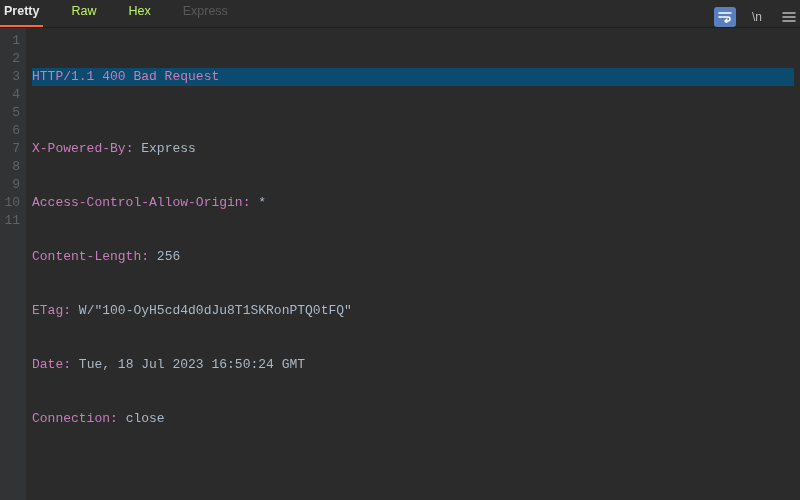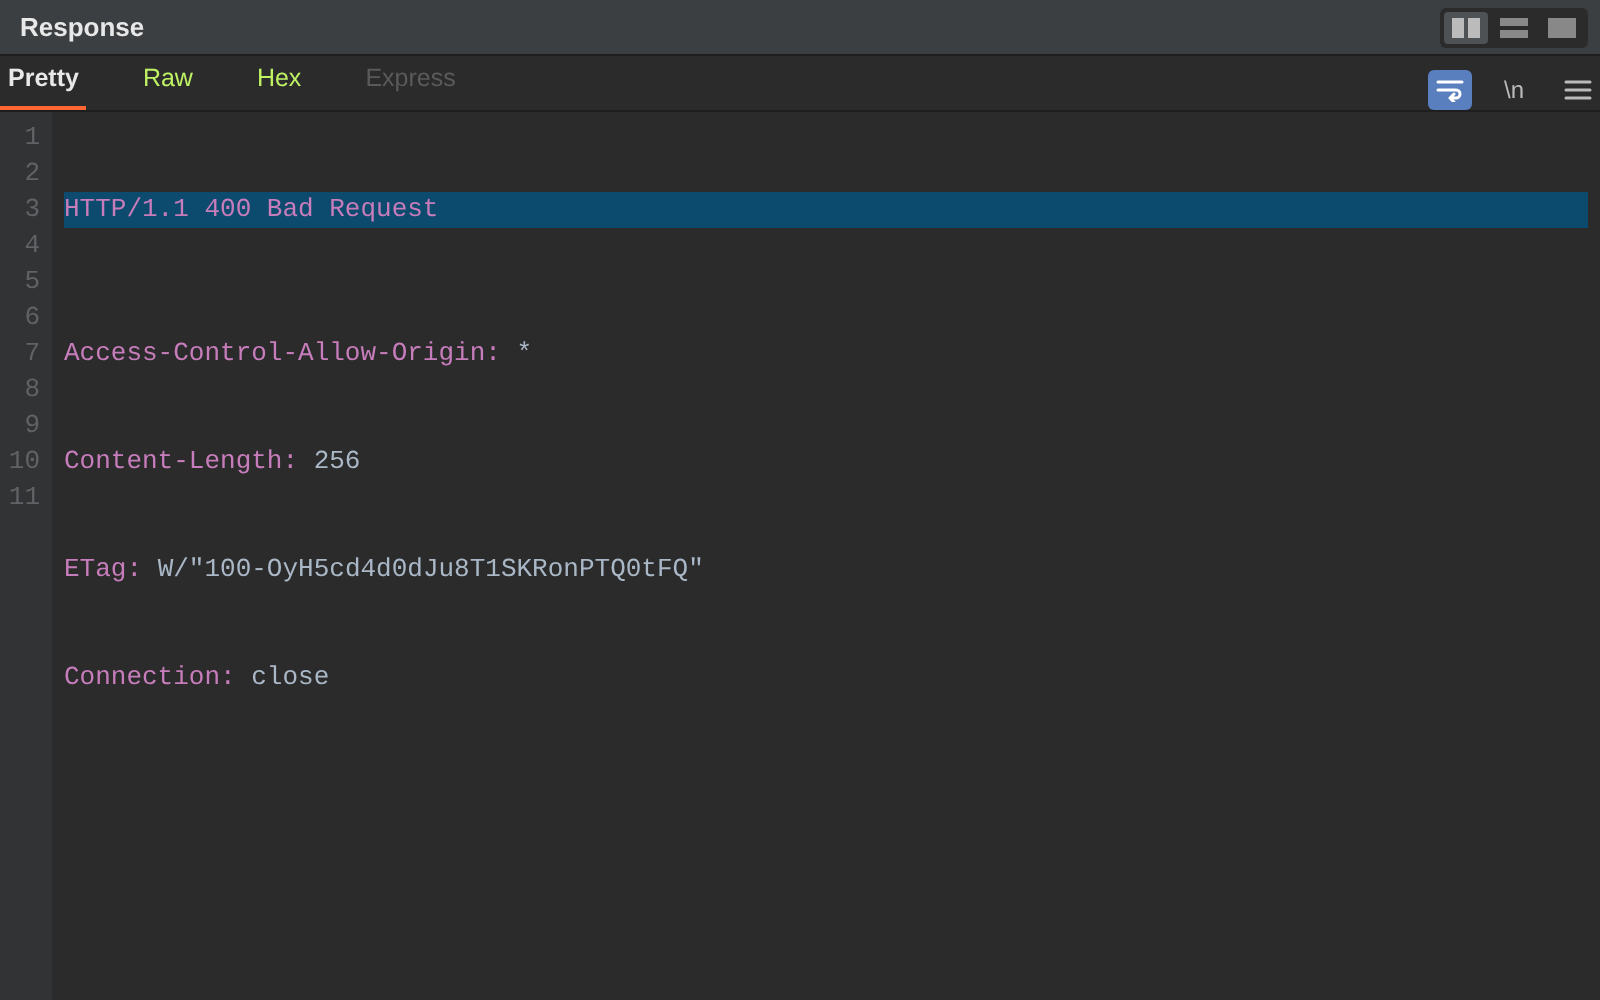--- a/index.html
+++ b/index.html
@@ -124,42 +124,20 @@
   .hl-line { background: #0c4a6e; }
   .tok-key { color: #c77dbb; }       
   .tok-punct { color: #c77dbb; }     
   .tok-val { color: #a9b7c6; }
 </style>
 </head>
 <body>
 
 <div class="panel">
 
-  <div class="titlebar">
-    <span class="title">Response</span>
-    <div class="view-switch">
-      <div class="view-btn active">
-        <svg width="14" height="10" viewBox="0 0 14 10">
-            <rect x="0" y="0" width="6" height="10" fill="#bbb"></rect>
-            <rect x="8" y="0" width="6" height="10" fill="#bbb"></rect>
-          </svg>
-      </div>
-      <div class="view-btn">
-        <svg width="14" height="10" viewBox="0 0 14 10">
-            <rect x="0" y="0" width="14" height="4" fill="#888"></rect>
-            <rect x="0" y="6" width="14" height="4" fill="#888"></rect>
-          </svg>
-      </div>
-      <div class="view-btn">
-        <svg width="14" height="10" viewBox="0 0 14 10">
-            <rect x="0" y="0" width="14" height="10" fill="#888"></rect>
-          </svg>
-      </div>
-    </div>
-  </div>
 
   <div class="tabbar">
     <div class="tabs">
       <div class="tab active">Pretty</div>
       <div class="tab">Raw</div>
       <div class="tab">Hex</div>
       <div class="tab disabled">Express</div>
     </div>
     <div class="tab-right">
       <div class="icon-btn pill">
@@ -186,23 +164,25 @@
         <div>6</div>
         <div>7</div>
         <div>8</div>
         <div>9</div>
         <div>10</div>
         <div>11</div>
       </div>
     <div class="code" id="code">
       <div class="line hl-line"><span class="tok-key">HTTP/1.1 400 Bad Request</span></div>
 
+      <div class="line"><span class="tok-key">X-Powered-By</span><span class="tok-punct">: </span><span class="tok-val">Express</span></div>
       <div class="line"><span class="tok-key">Access-Control-Allow-Origin</span><span class="tok-punct">: </span><span class="tok-val">*</span></div>
       <div class="line"><span class="tok-key">Content-Length</span><span class="tok-punct">: </span><span class="tok-val">256</span></div>
       <div class="line"><span class="tok-key">ETag</span><span class="tok-punct">: </span><span class="tok-val">W/"100-OyH5cd4d0dJu8T1SKRonPTQ0tFQ"</span></div>
+      <div class="line"><span class="tok-key">Date</span><span class="tok-punct">: </span><span class="tok-val">Tue, 18 Jul 2023 16:50:24 GMT</span></div>
       <div class="line"><span class="tok-key">Connection</span><span class="tok-punct">: </span><span class="tok-val">close</span></div>
       
 
       
       
       
       
       
       
       

